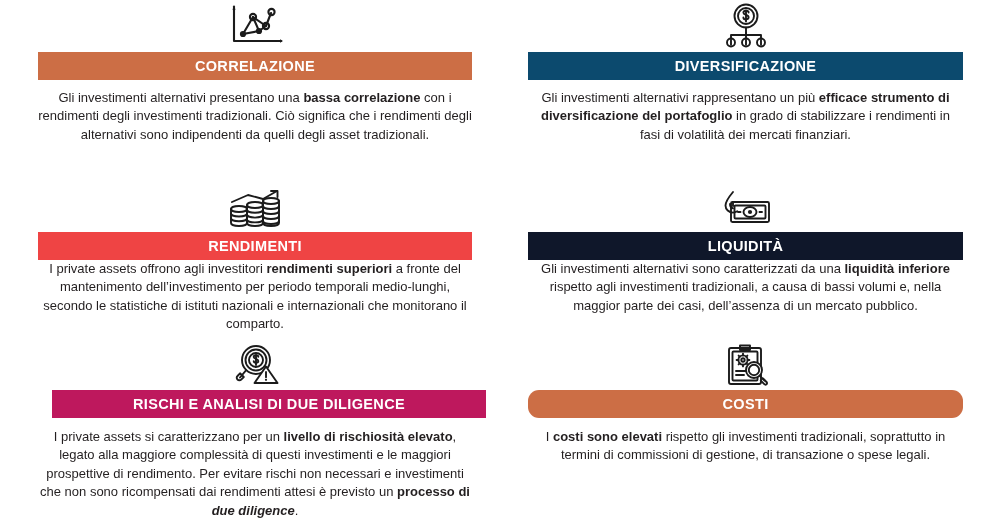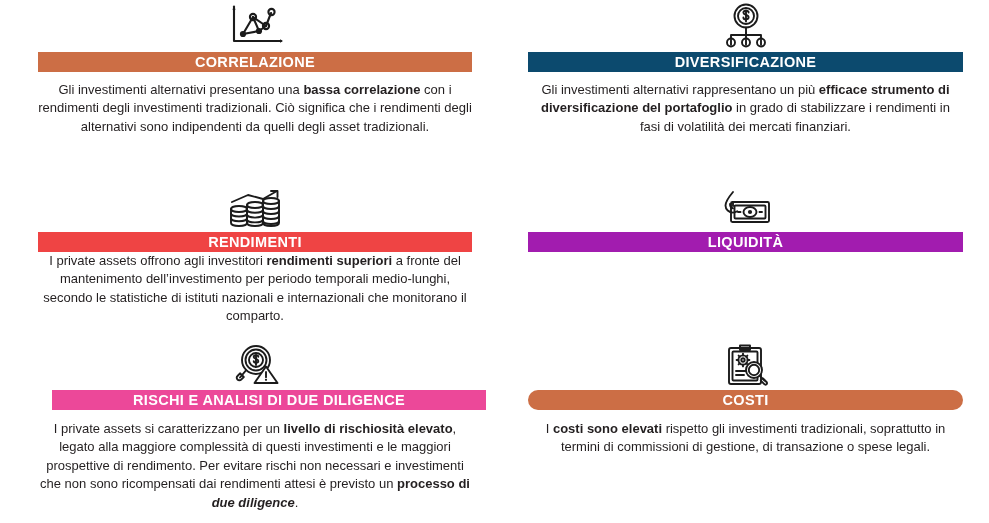--- a/index.html
+++ b/index.html
@@ -37,21 +37,21 @@
     height: 48px;
     display: flex;
     align-items: center;
     justify-content: center;
     margin-top: 2px;
   }
   .icon-wrap svg { display: block; }
 
   .bar {
     width: 100%;
-    height: 20px;
+    height: 28px;
     display: flex;
     align-items: center;
     justify-content: center;
     margin-top: 2px;
   }
   .bar-title {
     color: #ffffff;
     font-size: 14.5px;
     font-weight: bold;
     letter-spacing: 0.35px;
@@ -164,41 +164,42 @@
         <path d="M14 2 C14 2 6.5 11 6.5 15.6 C6.5 19.5 9.9 22.6 14 22.6 C15.6 22.6 17.1 22.1 18.3 21.3"></path>
         <path d="M11 14 C11 16.4 12.3 18 14 18.4"></path>
         <path d="M14 12 L14 16"></path>
         <rect x="12" y="12" width="38" height="20" rx="1.5"></rect>
         <rect x="15.5" y="15.5" width="31" height="13" rx="1"></rect>
         <ellipse cx="31" cy="22" rx="6.5" ry="5"></ellipse>
         <circle cx="31" cy="22" r="2.1" fill="#1b1b1b" stroke="none"></circle>
         <path d="M19 22 L21.5 22 M40.5 22 L43 22"></path>
       </svg>
     </div>
-    <div class="bar" style="background:#a21caf;">
+    <div class="bar" style="background:#0f172a;">
       <span class="bar-title">LIQUIDITÀ</span>
     </div>
+    <div class="body-text"><span>Gli investimenti alternativi sono caratterizzati da una </span><b>liquidità inferiore</b><span> rispetto agli investimenti tradizionali, a causa di bassi volumi e, nella maggior parte dei casi, dell’assenza di un mercato pubblico.</span></div>
   </div>
 
   <div class="card col-left r3">
     <div class="icon-wrap">
       <svg width="56" height="42" viewBox="0 0 56 42" fill="none" stroke="#1b1b1b" stroke-width="1.9" stroke-linecap="round" stroke-linejoin="round">
         <circle cx="29" cy="16" r="14"></circle>
         <circle cx="29" cy="16" r="10.5"></circle>
         <circle cx="29" cy="16" r="7"></circle>
         <path d="M29 11 L29 21"></path>
         <path d="M31.3 12.8 C31.3 11.8 30.3 11.2 29 11.2 C27.7 11.2 26.7 11.9 26.7 13 C26.7 15.3 31.3 14.4 31.3 16.9 C31.3 18 30.3 18.7 29 18.7 C27.7 18.7 26.7 18.1 26.7 17.1"></path>
         <path d="M19.2 26.2 L13 33.5"></path>
         <path d="M10.5 32 L13 29.3 L16.8 33 L14.2 35.6 C13.2 36.6 11.5 36.5 10.5 35.5 C9.4 34.5 9.5 33 10.5 32 Z"></path>
         <path d="M39 22.5 L50.5 39 L27.5 39 Z" fill="#ffffff"></path>
         <path d="M39 28 L39 33.2"></path>
         <circle cx="39" cy="35.8" r="1.1" fill="#1b1b1b" stroke="none"></circle>
       </svg>
     </div>
-    <div class="bar" style="background:#ec4899;margin-left:28px;">
+    <div class="bar" style="background:#be185d;margin-left:28px;">
       <span class="bar-title">RISCHI E ANALISI DI DUE DILIGENCE</span>
     </div>
     <div class="body-text"><span>I private assets si caratterizzano per un </span><b>livello di rischiosità elevato</b><span>, legato alla maggiore complessità di questi investimenti e le maggiori prospettive di rendimento. Per evitare rischi non necessari e investimenti che non sono ricompensati dai rendimenti attesi è previsto un </span><b>processo di </b><b><i>due diligence</i></b><span>.</span></div>
   </div>
 
   <div class="card col-right r3">
     <div class="icon-wrap">
       <svg width="48" height="44" viewBox="0 0 48 44" fill="none" stroke="#1b1b1b" stroke-width="1.9" stroke-linecap="round" stroke-linejoin="round">
         <rect x="7" y="5" width="32" height="36" rx="2"></rect>
         <rect x="10.5" y="8.5" width="25" height="29" rx="1"></rect>

